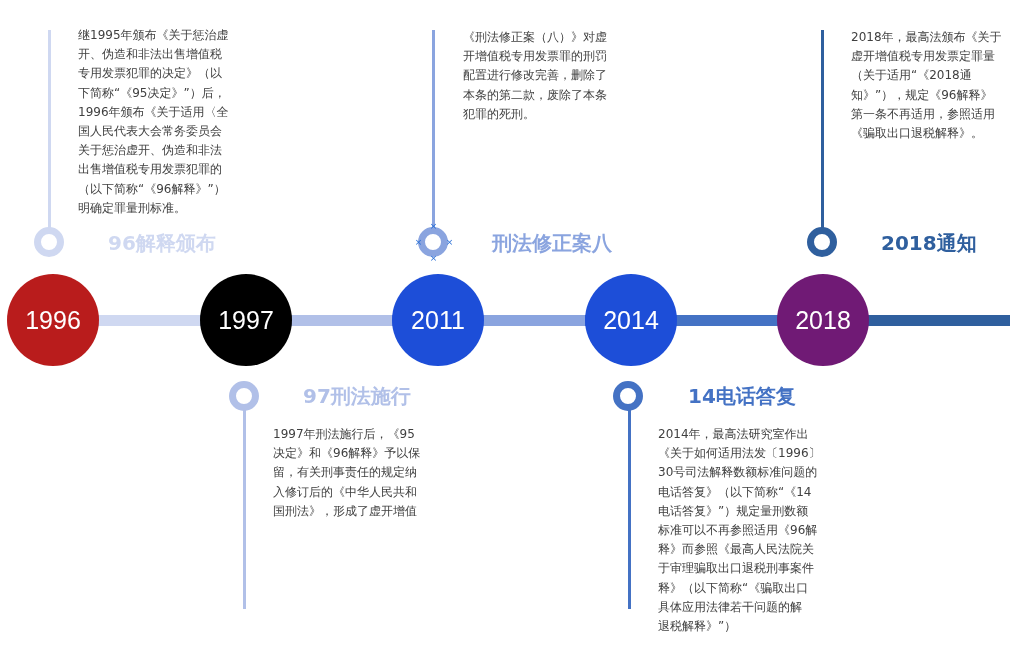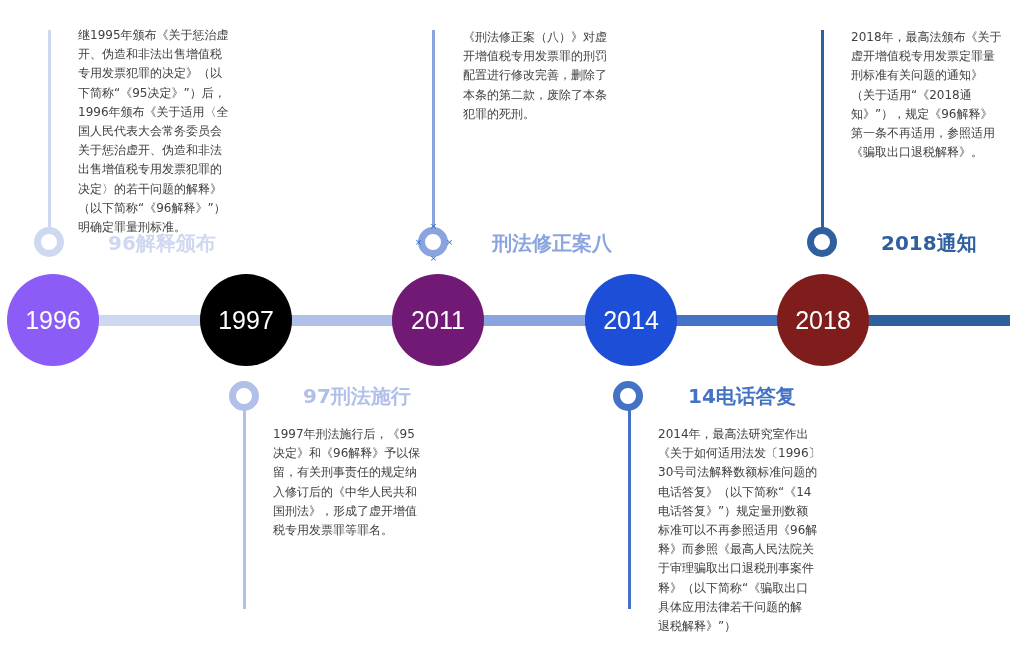--- a/index.html
+++ b/index.html
@@ -19,63 +19,61 @@
 </style>
 </head>
 <body>
 
 <div class="seg" style="left:8px; width:200px; background:#cfd8f1;"></div>
 <div class="seg" style="left:200px; width:200px; background:#b1c0e8;"></div>
 <div class="seg" style="left:392px; width:200px; background:#8aa4df;"></div>
 <div class="seg" style="left:585px; width:200px; background:#4472c4;"></div>
 <div class="seg" style="left:778px; width:232px; background:#2f5f9e;"></div>
 
-<div class="big" style="left:7px; top:274px; background:#8b5cf6;">
+<div class="big" style="left:7px; top:274px; background:#b91c1c;">
     <span>1996</span>
   </div>
 <div class="big" style="left:200px; top:274px; background:#000000;">
     <span>1997</span>
   </div>
-<div class="big" style="left:392px; top:274px; background:#701a75;">
+<div class="big" style="left:392px; top:274px; background:#1d4ed8;">
     <span>2011</span>
   </div>
 <div class="big" style="left:585px; top:274px; background:#1d4ed8;">
     <span>2014</span>
   </div>
-<div class="big" style="left:777px; top:274px; background:#7f1d1d;">
+<div class="big" style="left:777px; top:274px; background:#701a75;">
     <span>2018</span>
   </div>
 
 <div class="vline" style="left:48px; top:30px; height:200px; background:#cfd8f1;"></div>
 <div class="ring" style="left:34px; top:227px; border-color:#cfd8f1;"></div>
 <div class="title" style="left:76px; top:230px; color:#cfd8f1;">96解释颁布</div>
 <div class="desc" style="left:78px; top:14px; width:175px;margin-top:12px;">
   <div>继1995年颁布《关于惩治虚</div>
   <div>开、伪造和非法出售增值税</div>
   <div>专用发票犯罪的决定》（以</div>
   <div>下简称“《95决定》”）后，</div>
   <div>1996年颁布《关于适用〈全</div>
   <div>国人民代表大会常务委员会</div>
   <div>关于惩治虚开、伪造和非法</div>
   <div>出售增值税专用发票犯罪的</div>
-  <div>决定〉的若干问题的解释》</div>
   <div>（以下简称“《96解释》”）</div>
   <div>明确定罪量刑标准。</div>
 </div>
 
 <div class="vline" style="left:243px; top:405px; height:204px; background:#b1c0e8;"></div>
 <div class="ring" style="left:229px; top:381px; border-color:#b1c0e8;"></div>
 <div class="title" style="left:271px; top:383px; color:#b1c0e8;">97刑法施行</div>
 <div class="desc" style="left:273px; top:425px; width:175px;">
   <div>1997年刑法施行后，《95</div>
   <div>决定》和《96解释》予以保</div>
   <div>留，有关刑事责任的规定纳</div>
   <div>入修订后的《中华人民共和</div>
   <div>国刑法》，形成了虚开增值</div>
-  <div>税专用发票罪等罪名。</div>
 </div>
 
 <div class="vline" style="left:432px; top:30px; height:200px; background:#8aa4df;"></div>
 <div class="ring" style="left:418px; top:227px; border-color:#8aa4df;"></div>
 <span class="handle" style="left:429px; top:222px;">×</span>
 <span class="handle" style="left:429px; top:254px;">×</span>
 <span class="handle" style="left:414px; top:238px;">×</span>
 <span class="handle" style="left:445px; top:238px;">×</span>
 <div class="title" style="left:460px; top:230px; color:#8aa4df;">刑法修正案八</div>
 <div class="desc" style="left:463px; top:28px; width:175px;">
@@ -102,18 +100,17 @@
   <div>具体应用法律若干问题的解</div>
   <div>退税解释》”）</div>
 </div>
 
 <div class="vline" style="left:821px; top:30px; height:200px; background:#2f5f9e;"></div>
 <div class="ring" style="left:807px; top:227px; border-color:#2f5f9e;"></div>
 <div class="title" style="left:849px; top:230px; color:#2f5f9e;">2018通知</div>
 <div class="desc" style="left:851px; top:28px; width:175px;">
   <div>2018年，最高法颁布《关于</div>
   <div>虚开增值税专用发票定罪量</div>
-  <div>刑标准有关问题的通知》</div>
   <div>（关于适用“《2018通</div>
   <div>知》”），规定《96解释》</div>
   <div>第一条不再适用，参照适用</div>
   <div>《骗取出口退税解释》。</div>
 </div>
 
 </body></html>

